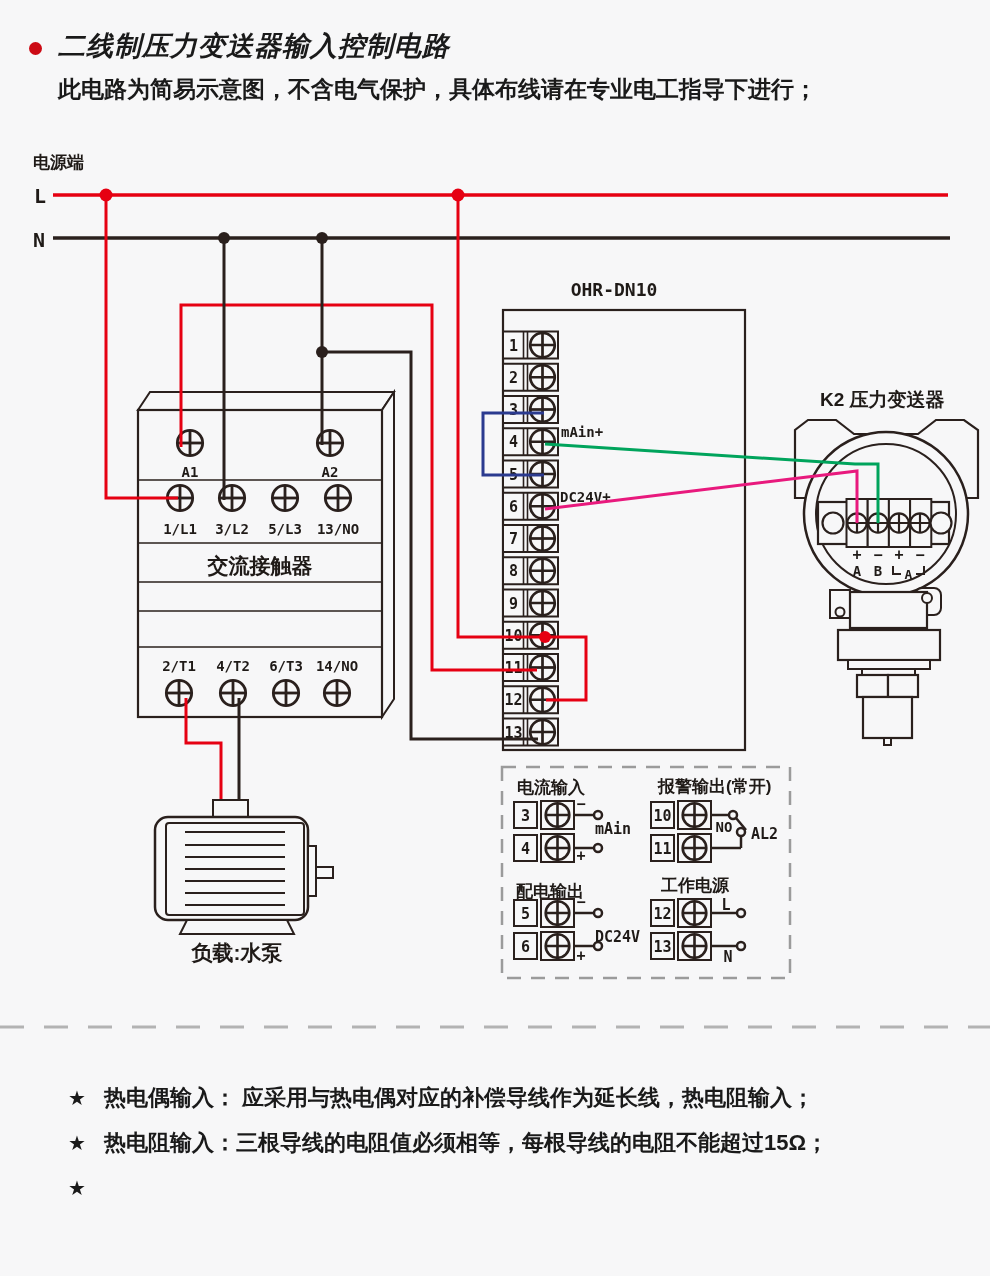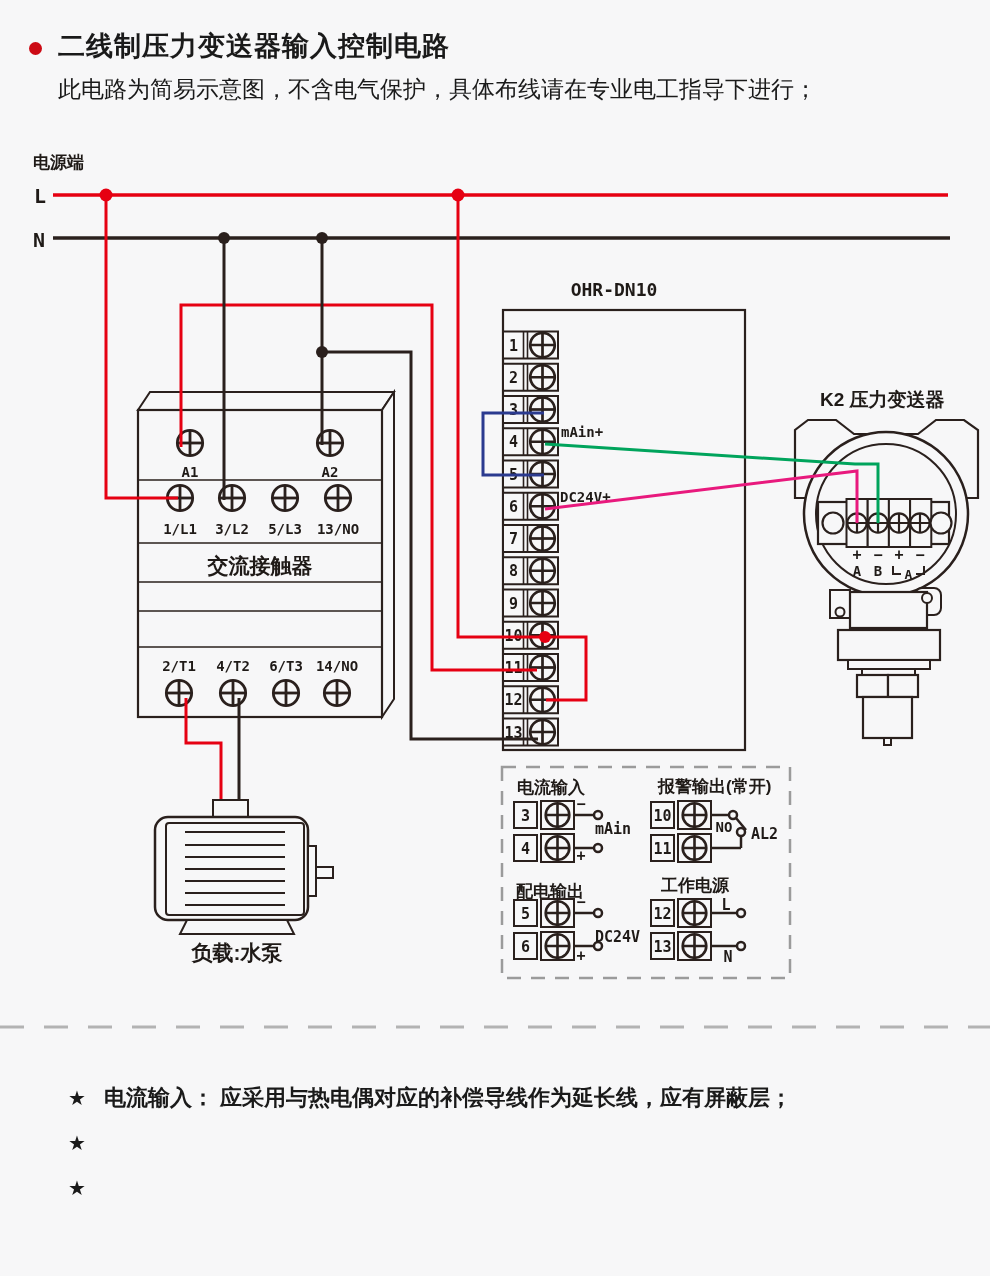--- a/index.html
+++ b/index.html
@@ -1,20 +1,20 @@
 <!DOCTYPE html>
 <html><head>
 <meta charset="utf-8">
 <style>
   html,body{margin:0;padding:0;}
   body{background:#f7f7f8;font-family:"Liberation Sans","DejaVu Sans",sans-serif;}
   .page{position:relative;width:990px;height:1276px;background:#f7f7f8;overflow:hidden;}
   .bullet{position:absolute;left:29px;top:42px;width:13px;height:13px;border-radius:50%;background:#cc0a14;}
-  .title{position:absolute;left:58px;top:28px;font-size:27px;font-weight:bold;color:#1a1a1a;letter-spacing:1px;}
-  .subtitle{position:absolute;left:58px;top:74px;font-size:23px;font-weight:normal;color:#1a1a1a;}
+  .title{position:absolute;left:58px;top:28px;font-size:27px;font-weight:bold;color:#1a1a1a;letter-spacing:1px;font-style:italic;}
+  .subtitle{position:absolute;left:58px;top:74px;font-size:23px;font-weight:bold;color:#1a1a1a;}
   svg{position:absolute;left:0;top:0;}
   .notes{position:absolute;left:68px;top:1084px;width:900px;}
   .note-row{display:flex;align-items:flex-start;margin-bottom:17px;font-size:22px;font-weight:bold;color:#1a1a1a;line-height:28px;}
   .note-star{width:36px;flex:0 0 36px;font-size:20px;}
   
   text{fill:#1f1a17;}
   .zh{font-family:"Liberation Sans","DejaVu Sans",sans-serif;font-weight:bold;}
   .tech{font-family:"DejaVu Sans Mono","Liberation Mono",monospace;font-weight:bold;}
   .s14{font-size:14px;} .s15{font-size:15px;} .s17{font-size:17px;}
   .s18{font-size:18px;} .s19{font-size:19px;} .s21{font-size:21px;} .s13{font-size:13px;}
@@ -341,23 +341,24 @@
     <text class="tech s15" x="726" y="910" text-anchor="middle">L</text>
     <text class="tech s15" x="728" y="962" text-anchor="middle">N</text>
   </g>
 
   <line x1="0" y1="1027" x2="990" y2="1027" stroke="#b3b3b3" stroke-width="3" stroke-dasharray="24 20"></line>
 </svg>
 
 <div class="notes">
   <div class="note-row">
     <span class="note-star">★</span>
-    <span>电流输入： 应采用与热电偶对应的补偿导线作为延长线，应有屏蔽层；</span>
+    <span>热电偶输入： 应采用与热电偶对应的补偿导线作为延长线，热电阻输入；</span>
   </div>
   <div class="note-row">
     <span class="note-star">★</span>
+    <span>热电阻输入：三根导线的电阻值必须相等，每根导线的电阻不能超过15Ω；</span>
   </div>
   <div class="note-row">
     <span class="note-star">★</span>
   </div>
 </div>
 
 </div>
 
 </body></html>

